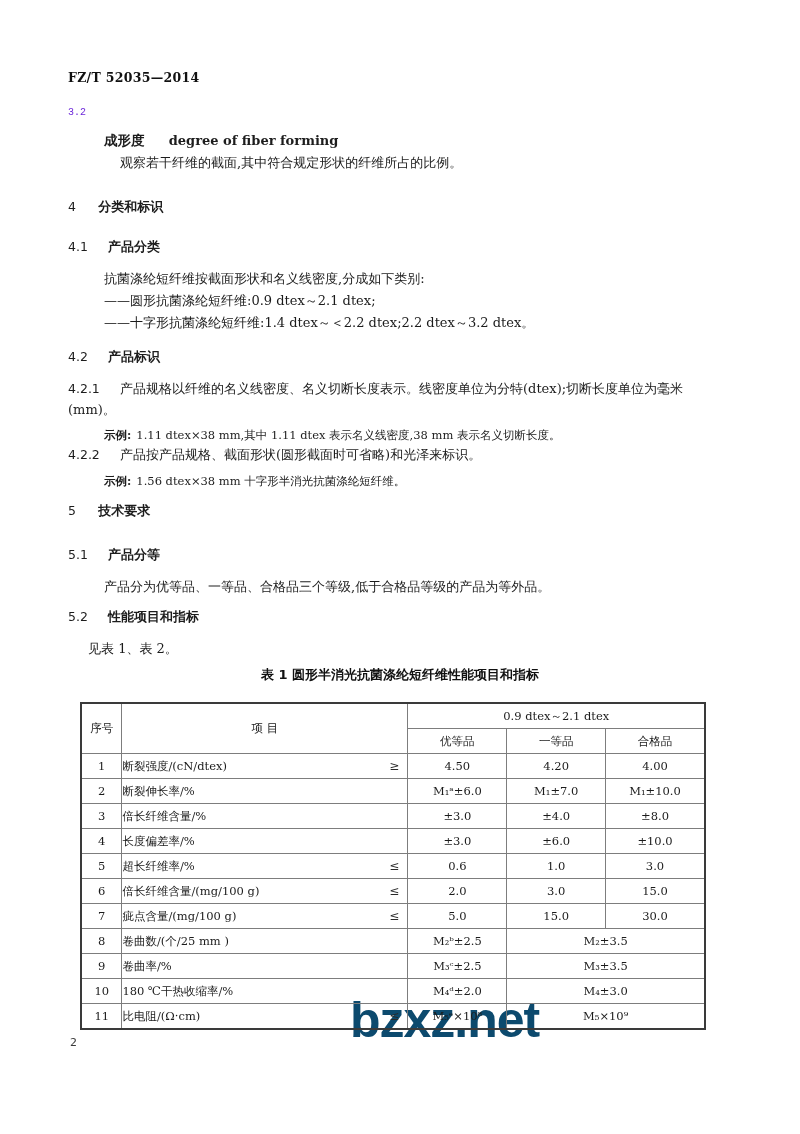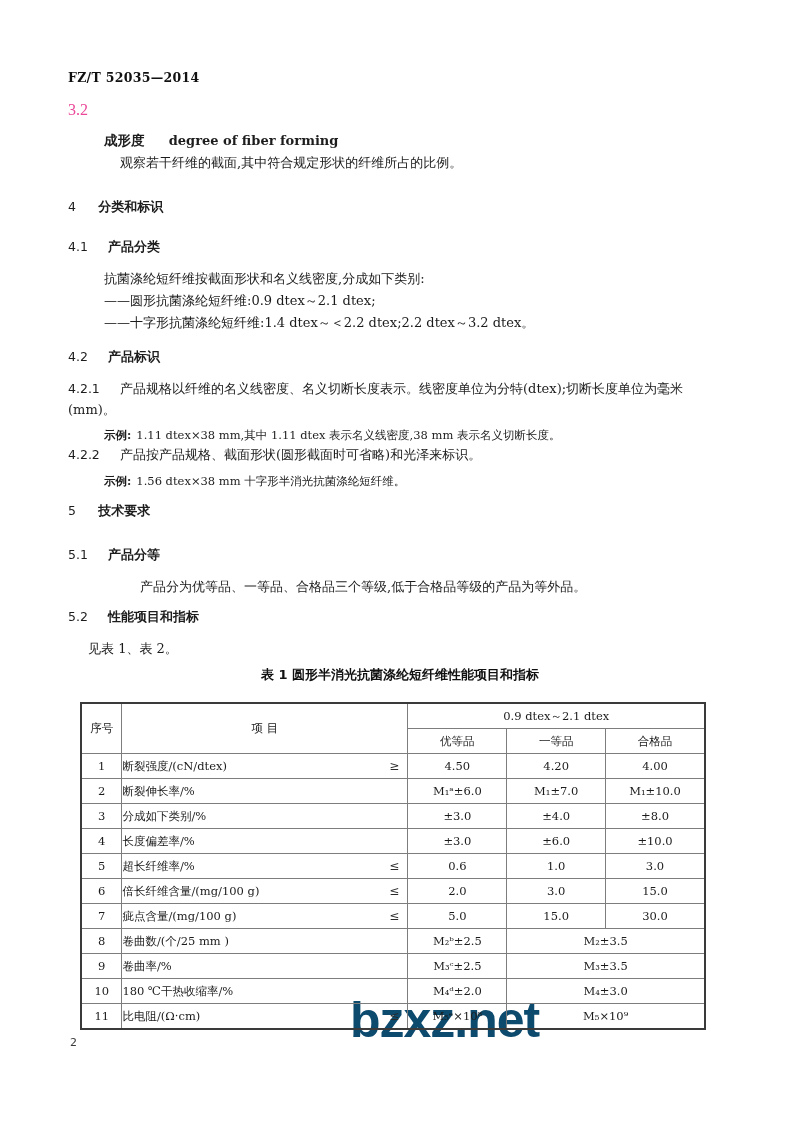--- a/index.html
+++ b/index.html
@@ -39,23 +39,23 @@
     left: 68px;
     top: 70px;
     font-family: "DejaVu Serif", "Liberation Serif", serif;
     font-weight: 700;
     font-size: 12.5px;
     letter-spacing: 0.3px;
     color: #111;
   }
   .blk { position: absolute; }
   .num-line {
-    font-family: Liberation Serif, serif;
-    font-size: 16px;
-    color: #ec4899;
+    font-family: Liberation Mono, monospace;
+    font-size: 10px;
+    color: #6d28d9;
   }
   .term-cn {
     font-weight: 700;
     font-size: 13.5px;
     font-family: "DejaVu Serif", "Liberation Serif", serif;
   }
   .term-en {
     font-weight: 700;
     font-size: 13px;
     font-family: "DejaVu Serif", "Liberation Serif", serif;
@@ -217,21 +217,21 @@
       <span class="sec-num">5</span>
       <span style="display:inline-block; width:12px;"></span>
       <span class="sec-title">技术要求</span>
     </div>
 
     <div class="blk" style="left:68px; top:544px;">
       <span class="sec-num">5.1</span>
       <span style="display:inline-block; width:10px;"></span>
       <span class="sec-title">产品分等</span>
     </div>
-    <div class="blk body-cn" style="left:104px; top:576px; width:620px;margin-left:36px;">产品分为优等品、一等品、合格品三个等级,低于合格品等级的产品为等外品。</div>
+    <div class="blk body-cn" style="left:104px; top:576px; width:620px;">产品分为优等品、一等品、合格品三个等级,低于合格品等级的产品为等外品。</div>
 
     <div class="blk" style="left:68px; top:606px;">
       <span class="sec-num">5.2</span>
       <span style="display:inline-block; width:10px;"></span>
       <span class="sec-title">性能项目和指标</span>
     </div>
     <div class="blk body-cn" style="left:88px; top:638px; width:620px;">见表 1、表 2。</div>
 
     <div class="tbl-caption">表 1   圆形半消光抗菌涤纶短纤维性能项目和指标</div>
 
@@ -270,21 +270,21 @@
               </div>
             </td>
             <td class="c-val">M₁ᵃ±6.0</td>
             <td class="c-val">M₁±7.0</td>
             <td class="c-val outer-r">M₁±10.0</td>
           </tr>
           <tr>
             <td class="c-no outer-l">3</td>
             <td class="c-item item-cell">
               <div class="item-inner">
-                <span>分成如下类别/%</span>
+                <span>倍长纤维含量/%</span>
                 <span class="cmp"></span>
               </div>
             </td>
             <td class="c-val">±3.0</td>
             <td class="c-val">±4.0</td>
             <td class="c-val outer-r">±8.0</td>
           </tr>
           <tr>
             <td class="c-no outer-l">4</td>
             <td class="c-item item-cell">

